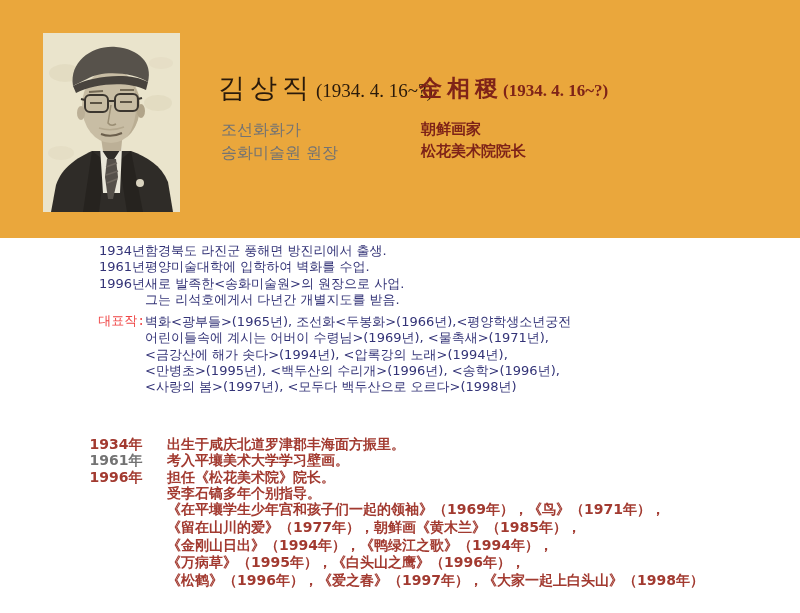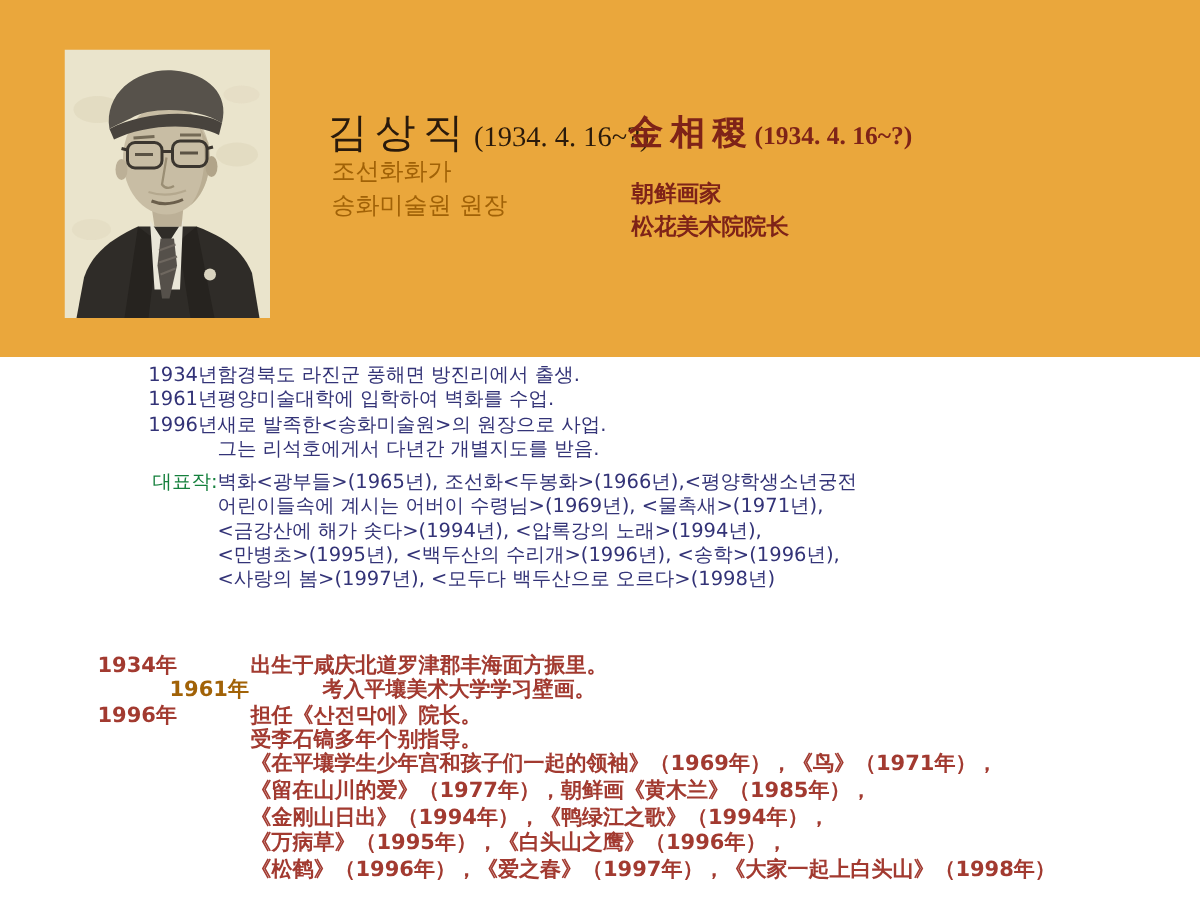--- a/index.html
+++ b/index.html
@@ -10,40 +10,40 @@
   .header-band{position:absolute;left:0;top:0;width:800px;height:238px;background:#EAA73C;}
 
   .photo{position:absolute;left:43px;top:33px;width:137px;height:179px;}
   .photo svg{display:block;width:100%;height:100%;}
 
   .k-name-row{position:absolute;left:218px;top:70px;display:flex;align-items:baseline;
               color:#2A1A0B;}
   .k-name-row .nm{font-size:27px;letter-spacing:5px;}
   .k-name-row .dt{font-family:"Liberation Serif","DejaVu Serif",serif;font-size:19px;margin-left:2px;}
 
-  .k-sub{position:absolute;left:221px;top:102px;color:#a16207;font-size:16px;line-height:23px;}
+  .k-sub{position:absolute;left:221px;top:118px;color:#737373;font-size:16px;line-height:23px;}
 
   .c-name-row{position:absolute;left:419px;top:73px;display:flex;align-items:baseline;
               color:#7E2318;font-weight:bold;}
   .c-name-row .nm{font-size:23px;letter-spacing:5px;}
   .c-name-row .dt{font-family:"Liberation Serif","DejaVu Serif",serif;font-size:17px;}
 
   .c-sub{position:absolute;left:421px;top:118px;color:#7E2318;font-size:15px;font-weight:bold;line-height:22px;}
 
   
   .bio{position:absolute;left:65px;}
   .bio .row{display:flex;white-space:pre;}
   .bio .lbl{flex:none;}
   .row.gap{margin-top:6px;}
 
   #bio-ko{top:243px;color:#333377;font-size:13px;}
   #bio-ko .row{line-height:16.3px;text-align:right;}
   #bio-ko .lbl{width:80px;}
 
-  #bio-zh{top:436px;color:#A23A30;font-size:14px;font-weight:bold;}
+  #bio-zh{top:436px;color:#A23A30;font-size:14px;font-weight:bold;text-align:center;}
   #bio-zh .row{line-height:16.3px;}
   #bio-zh .row.rep{line-height:17.7px;}
   #bio-zh .lbl{width:102px;}
 </style>
 </head>
 <body>
 
 <div id="app">
 
   <div class="header-band"></div>
@@ -111,31 +111,31 @@
   <div class="c-sub">
     <div>朝鲜画家</div>
     <div>松花美术院院长</div>
   </div>
 
   <div class="bio" id="bio-ko">
       <div class="row"><span class="lbl" style="color: rgb(51, 51, 119);">1934년</span><span class="txt">함경북도 라진군 풍해면 방진리에서 출생.</span></div>
       <div class="row"><span class="lbl" style="color: rgb(51, 51, 119);">1961년</span><span class="txt">평양미술대학에 입학하여 벽화를 수업.</span></div>
       <div class="row"><span class="lbl" style="color: rgb(51, 51, 119);">1996년</span><span class="txt">새로 발족한&lt;송화미술원&gt;의 원장으로 사업.</span></div>
       <div class="row"><span class="lbl" style="color: rgb(51, 51, 119);"></span><span class="txt">그는 리석호에게서 다년간 개별지도를 받음.</span></div>
-      <div class="row gap"><span class="lbl" style="color: #15803d;">대표작:</span><span class="txt">벽화&lt;광부들&gt;(1965년), 조선화&lt;두봉화&gt;(1966년),&lt;평양학생소년궁전</span></div>
+      <div class="row gap"><span class="lbl" style="color: #ef4444; font-family: Liberation Mono, monospace;">대표작:</span><span class="txt">벽화&lt;광부들&gt;(1965년), 조선화&lt;두봉화&gt;(1966년),&lt;평양학생소년궁전</span></div>
       <div class="row"><span class="lbl" style="color: rgb(51, 51, 119);"></span><span class="txt">어린이들속에 계시는 어버이 수령님&gt;(1969년), &lt;물촉새&gt;(1971년),</span></div>
       <div class="row"><span class="lbl" style="color: rgb(51, 51, 119);"></span></div>
       <div class="row"><span class="lbl" style="color: rgb(51, 51, 119);"></span><span class="txt">&lt;금강산에 해가 솟다&gt;(1994년), &lt;압록강의 노래&gt;(1994년),</span></div>
       <div class="row"><span class="lbl" style="color: rgb(51, 51, 119);"></span><span class="txt">&lt;만병초&gt;(1995년), &lt;백두산의 수리개&gt;(1996년), &lt;송학&gt;(1996년),</span></div>
       <div class="row"><span class="lbl" style="color: rgb(51, 51, 119);"></span><span class="txt">&lt;사랑의 봄&gt;(1997년), &lt;모두다 백두산으로 오르다&gt;(1998년)</span></div>
     </div>
   <div class="bio" id="bio-zh">
       <div class="row"><span class="lbl" style="color: rgb(162, 58, 48);">1934年</span><span class="txt">出生于咸庆北道罗津郡丰海面方振里。</span></div>
-      <div class="row"><span class="lbl" style="color: #a16207; margin-left: 48px;">1961年</span><span class="txt">考入平壤美术大学学习壁画。</span></div>
-      <div class="row"><span class="lbl" style="color: rgb(162, 58, 48);">1996年</span><span class="txt">担任《산전막에》院长。</span></div>
+      <div class="row"><span class="lbl" style="color: #737373;">1961年</span><span class="txt">考入平壤美术大学学习壁画。</span></div>
+      <div class="row"><span class="lbl" style="color: rgb(162, 58, 48);">1996年</span><span class="txt">担任《松花美术院》院长。</span></div>
       <div class="row"><span class="lbl" style="color: rgb(162, 58, 48);"></span><span class="txt">受李石镐多年个别指导。</span></div>
       <div class="row rep"><span class="lbl" style="color: rgb(162, 58, 48);"></span><span class="txt">《在平壤学生少年宫和孩子们一起的领袖》（1969年），《鸟》（1971年），</span></div>
       <div class="row rep"><span class="lbl" style="color: rgb(162, 58, 48);"></span><span class="txt">《留在山川的爱》（1977年），朝鲜画《黄木兰》（1985年），</span></div>
       <div class="row rep"><span class="lbl" style="color: rgb(162, 58, 48);"></span><span class="txt">《金刚山日出》（1994年），《鸭绿江之歌》（1994年），</span></div>
       <div class="row rep"><span class="lbl" style="color: rgb(162, 58, 48);"></span><span class="txt">《万病草》（1995年），《白头山之鹰》（1996年），</span></div>
       <div class="row rep"><span class="lbl" style="color: rgb(162, 58, 48);"></span><span class="txt">《松鹤》（1996年），《爱之春》（1997年），《大家一起上白头山》（1998年）</span></div>
     </div>
 
 </div>
 

